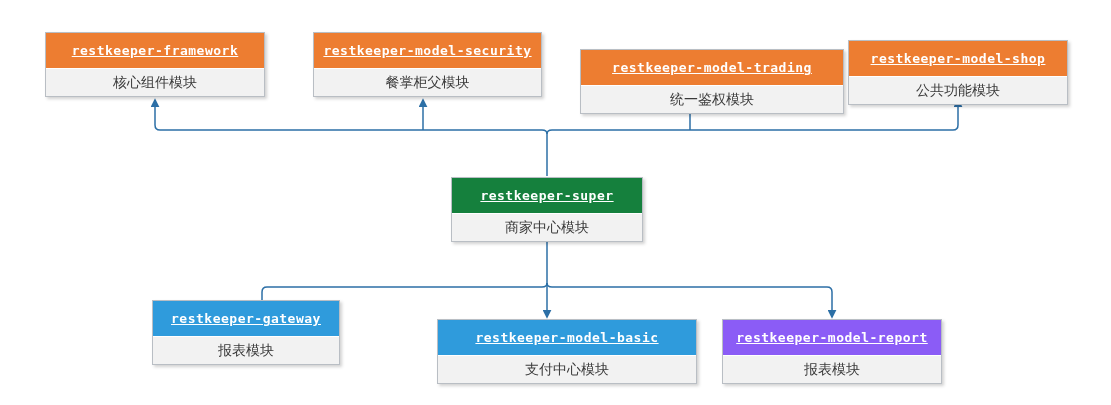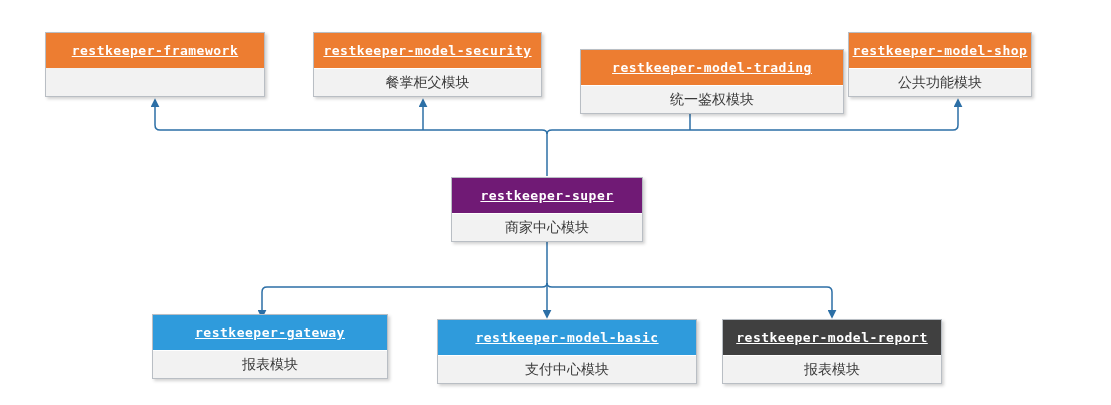--- a/index.html
+++ b/index.html
@@ -83,50 +83,51 @@
       <path marker-end="url(#arr)" d="M 547 242 L 547 317"></path>
 
       <path marker-end="url(#arr)" d="M 547 283 Q 547 287 542 287 L 267 287 Q 262 287 262 292 L 262 317"></path>
 
       <path marker-end="url(#arr)" d="M 547 283 Q 547 287 552 287 L 827 287 Q 832 287 832 292 L 832 317"></path>
     </g>
   </svg>
 
   <div class="node" style="left:45px;top:32px;width:220px">
     <div class="node-title" style="background: rgb(237, 125, 49);">restkeeper-framework</div>
+    <div class="node-body">核心组件模块</div>
   </div>
 
   <div class="node" style="left:313px;top:32px;width:229px">
     <div class="node-title" style="background: rgb(237, 125, 49);">restkeeper-model-security</div>
     <div class="node-body">餐掌柜父模块</div>
   </div>
 
   <div class="node" style="left:580px;top:49px;width:264px">
     <div class="node-title" style="background: rgb(237, 125, 49);">restkeeper-model-trading</div>
     <div class="node-body">统一鉴权模块</div>
   </div>
 
-  <div class="node" style="left:848px;top:32px;width:184px">
+  <div class="node" style="left:848px;top:40px;width:220px">
     <div class="node-title" style="background: rgb(237, 125, 49);">restkeeper-model-shop</div>
     <div class="node-body">公共功能模块</div>
   </div>
 
   <div class="node" style="left:451px;top:177px;width:192px">
-    <div class="node-title" style="background: #701a75;">restkeeper-super</div>
+    <div class="node-title" style="background: #15803d;">restkeeper-super</div>
     <div class="node-body">商家中心模块</div>
   </div>
 
-  <div class="node" style="left:152px;top:314px;width:236px">
+  <div class="node" style="left:152px;top:300px;width:188px">
     <div class="node-title" style="background: rgb(47, 155, 220);">restkeeper-gateway</div>
     <div class="node-body">报表模块</div>
   </div>
 
   <div class="node" style="left:437px;top:319px;width:260px">
     <div class="node-title" style="background: rgb(47, 155, 220);">restkeeper-model-basic</div>
     <div class="node-body">支付中心模块</div>
   </div>
 
   <div class="node" style="left:722px;top:319px;width:220px">
-    <div class="node-title" style="background: #404040;">restkeeper-model-report</div>
+    <div class="node-title" style="background: #8b5cf6;">restkeeper-model-report</div>
     <div class="node-body">报表模块</div>
   </div>
 
 </div>
 
 </body></html>

